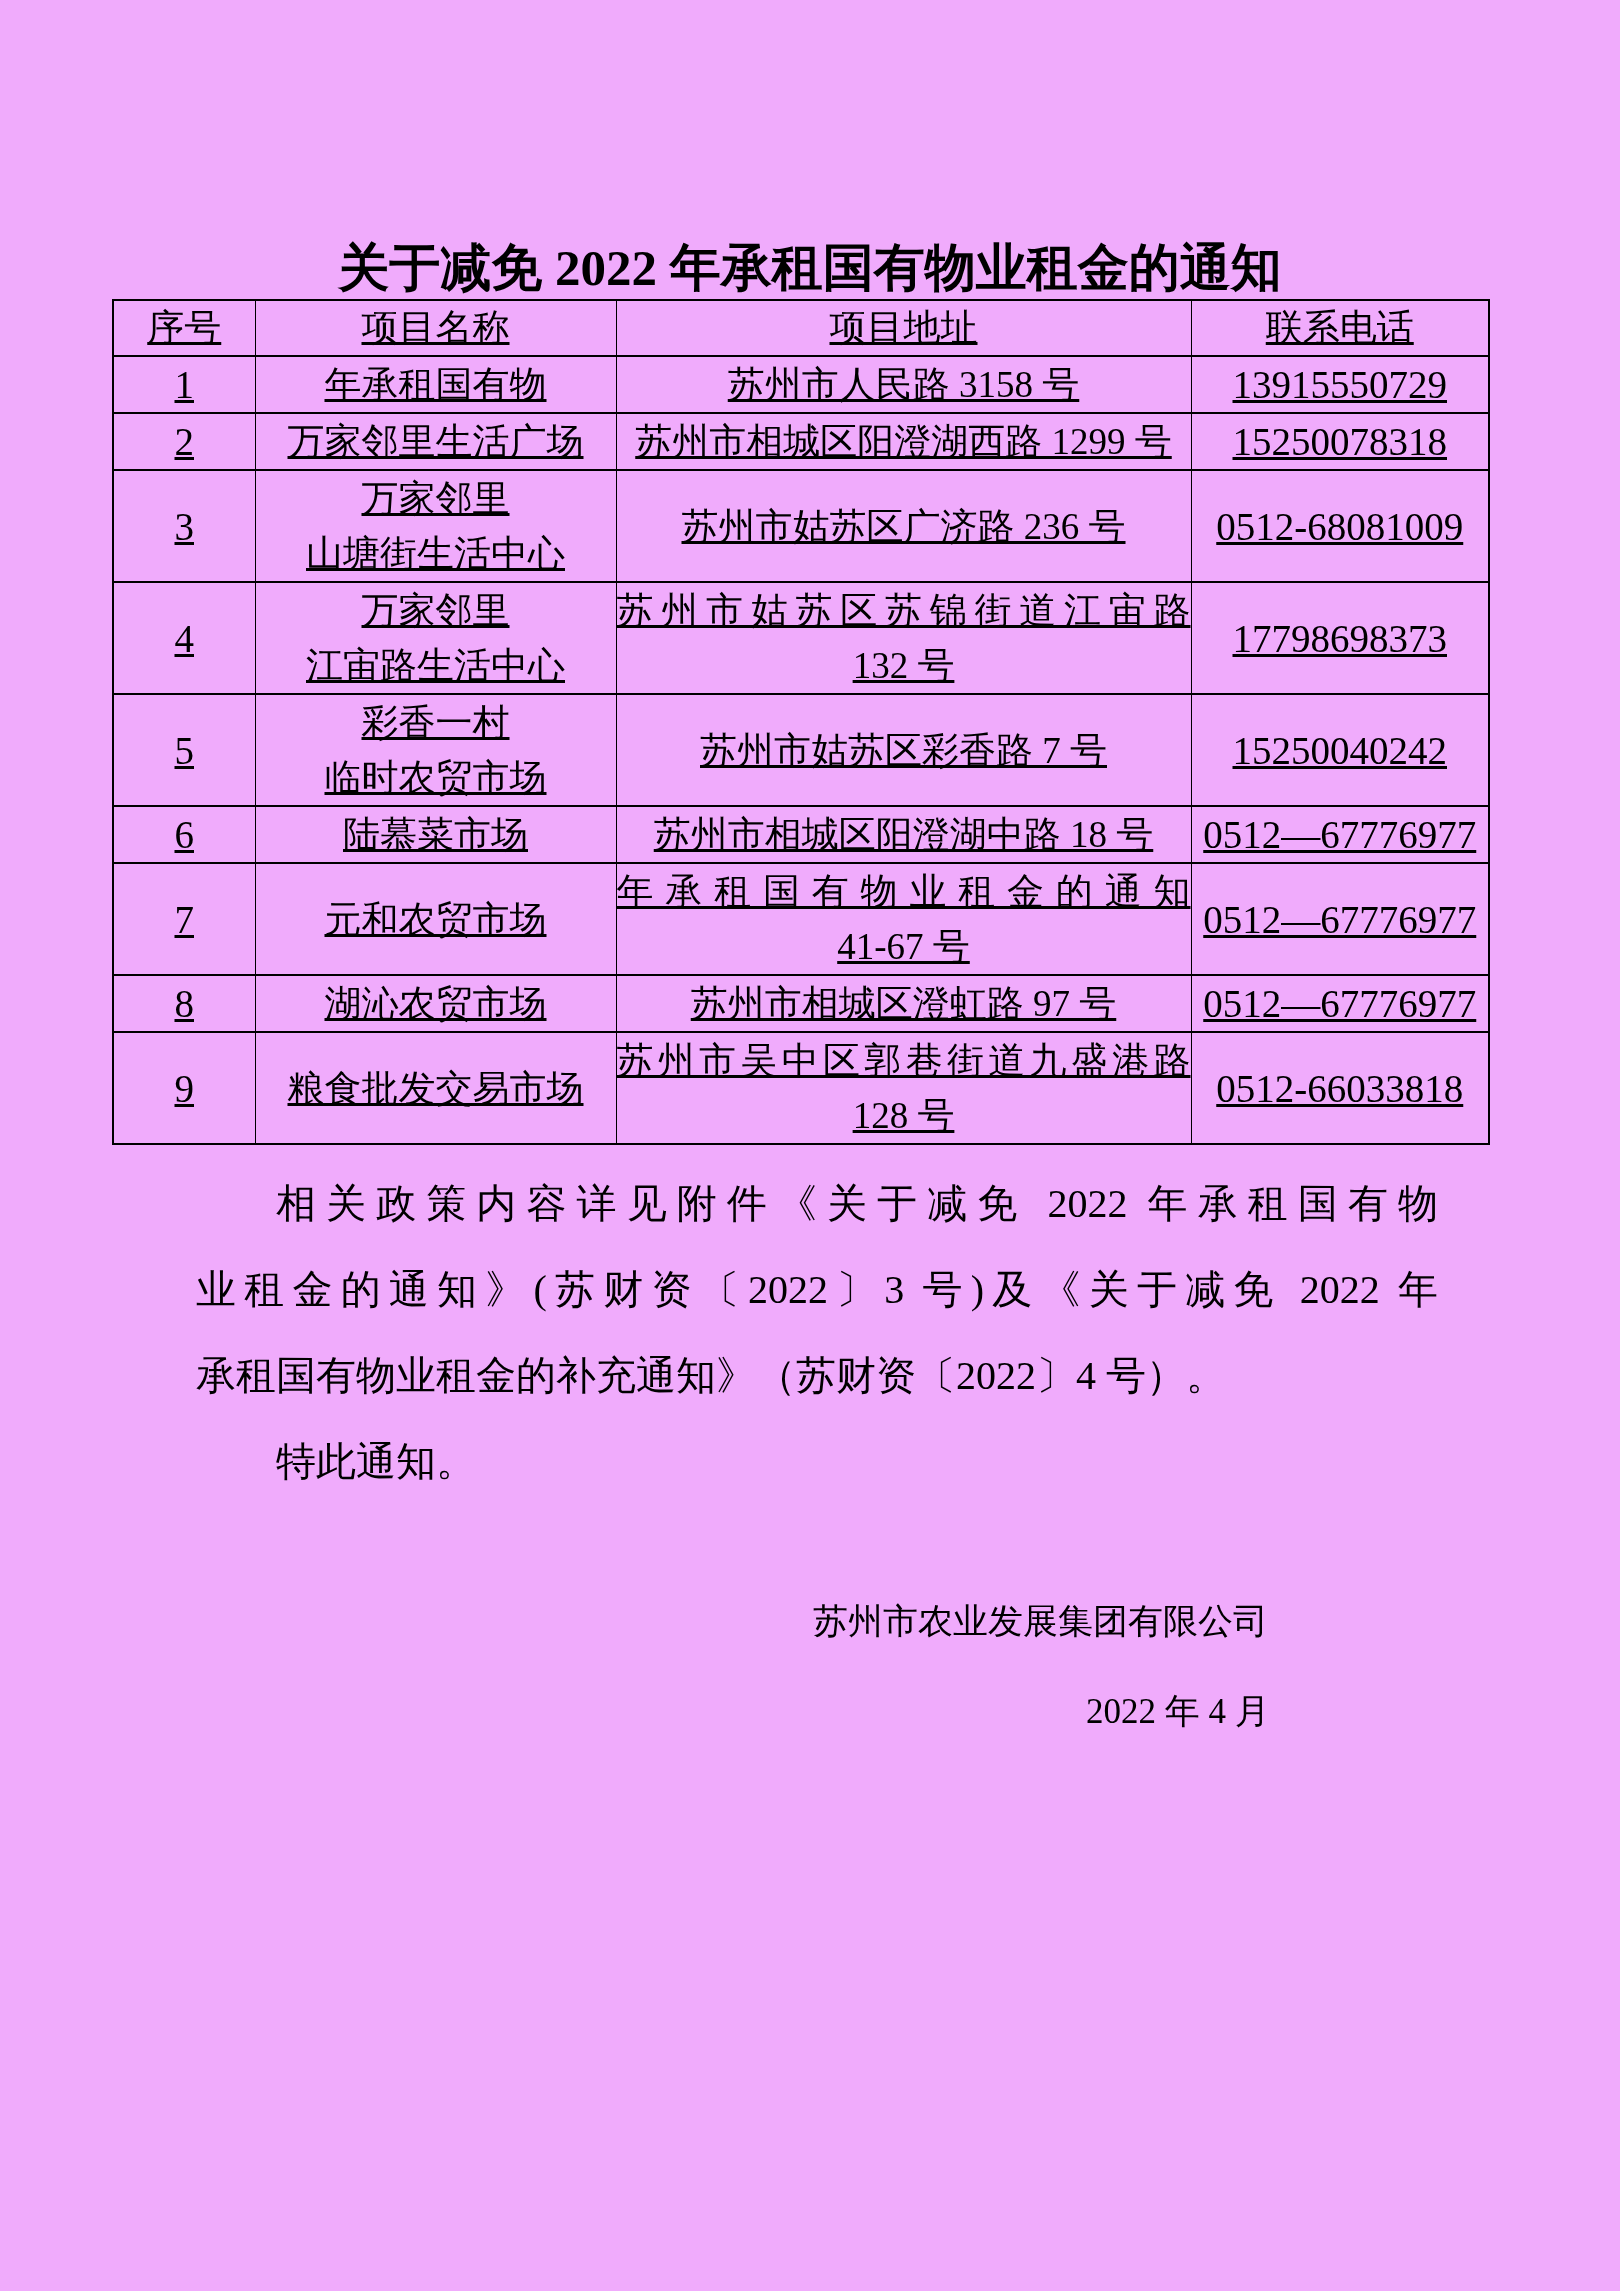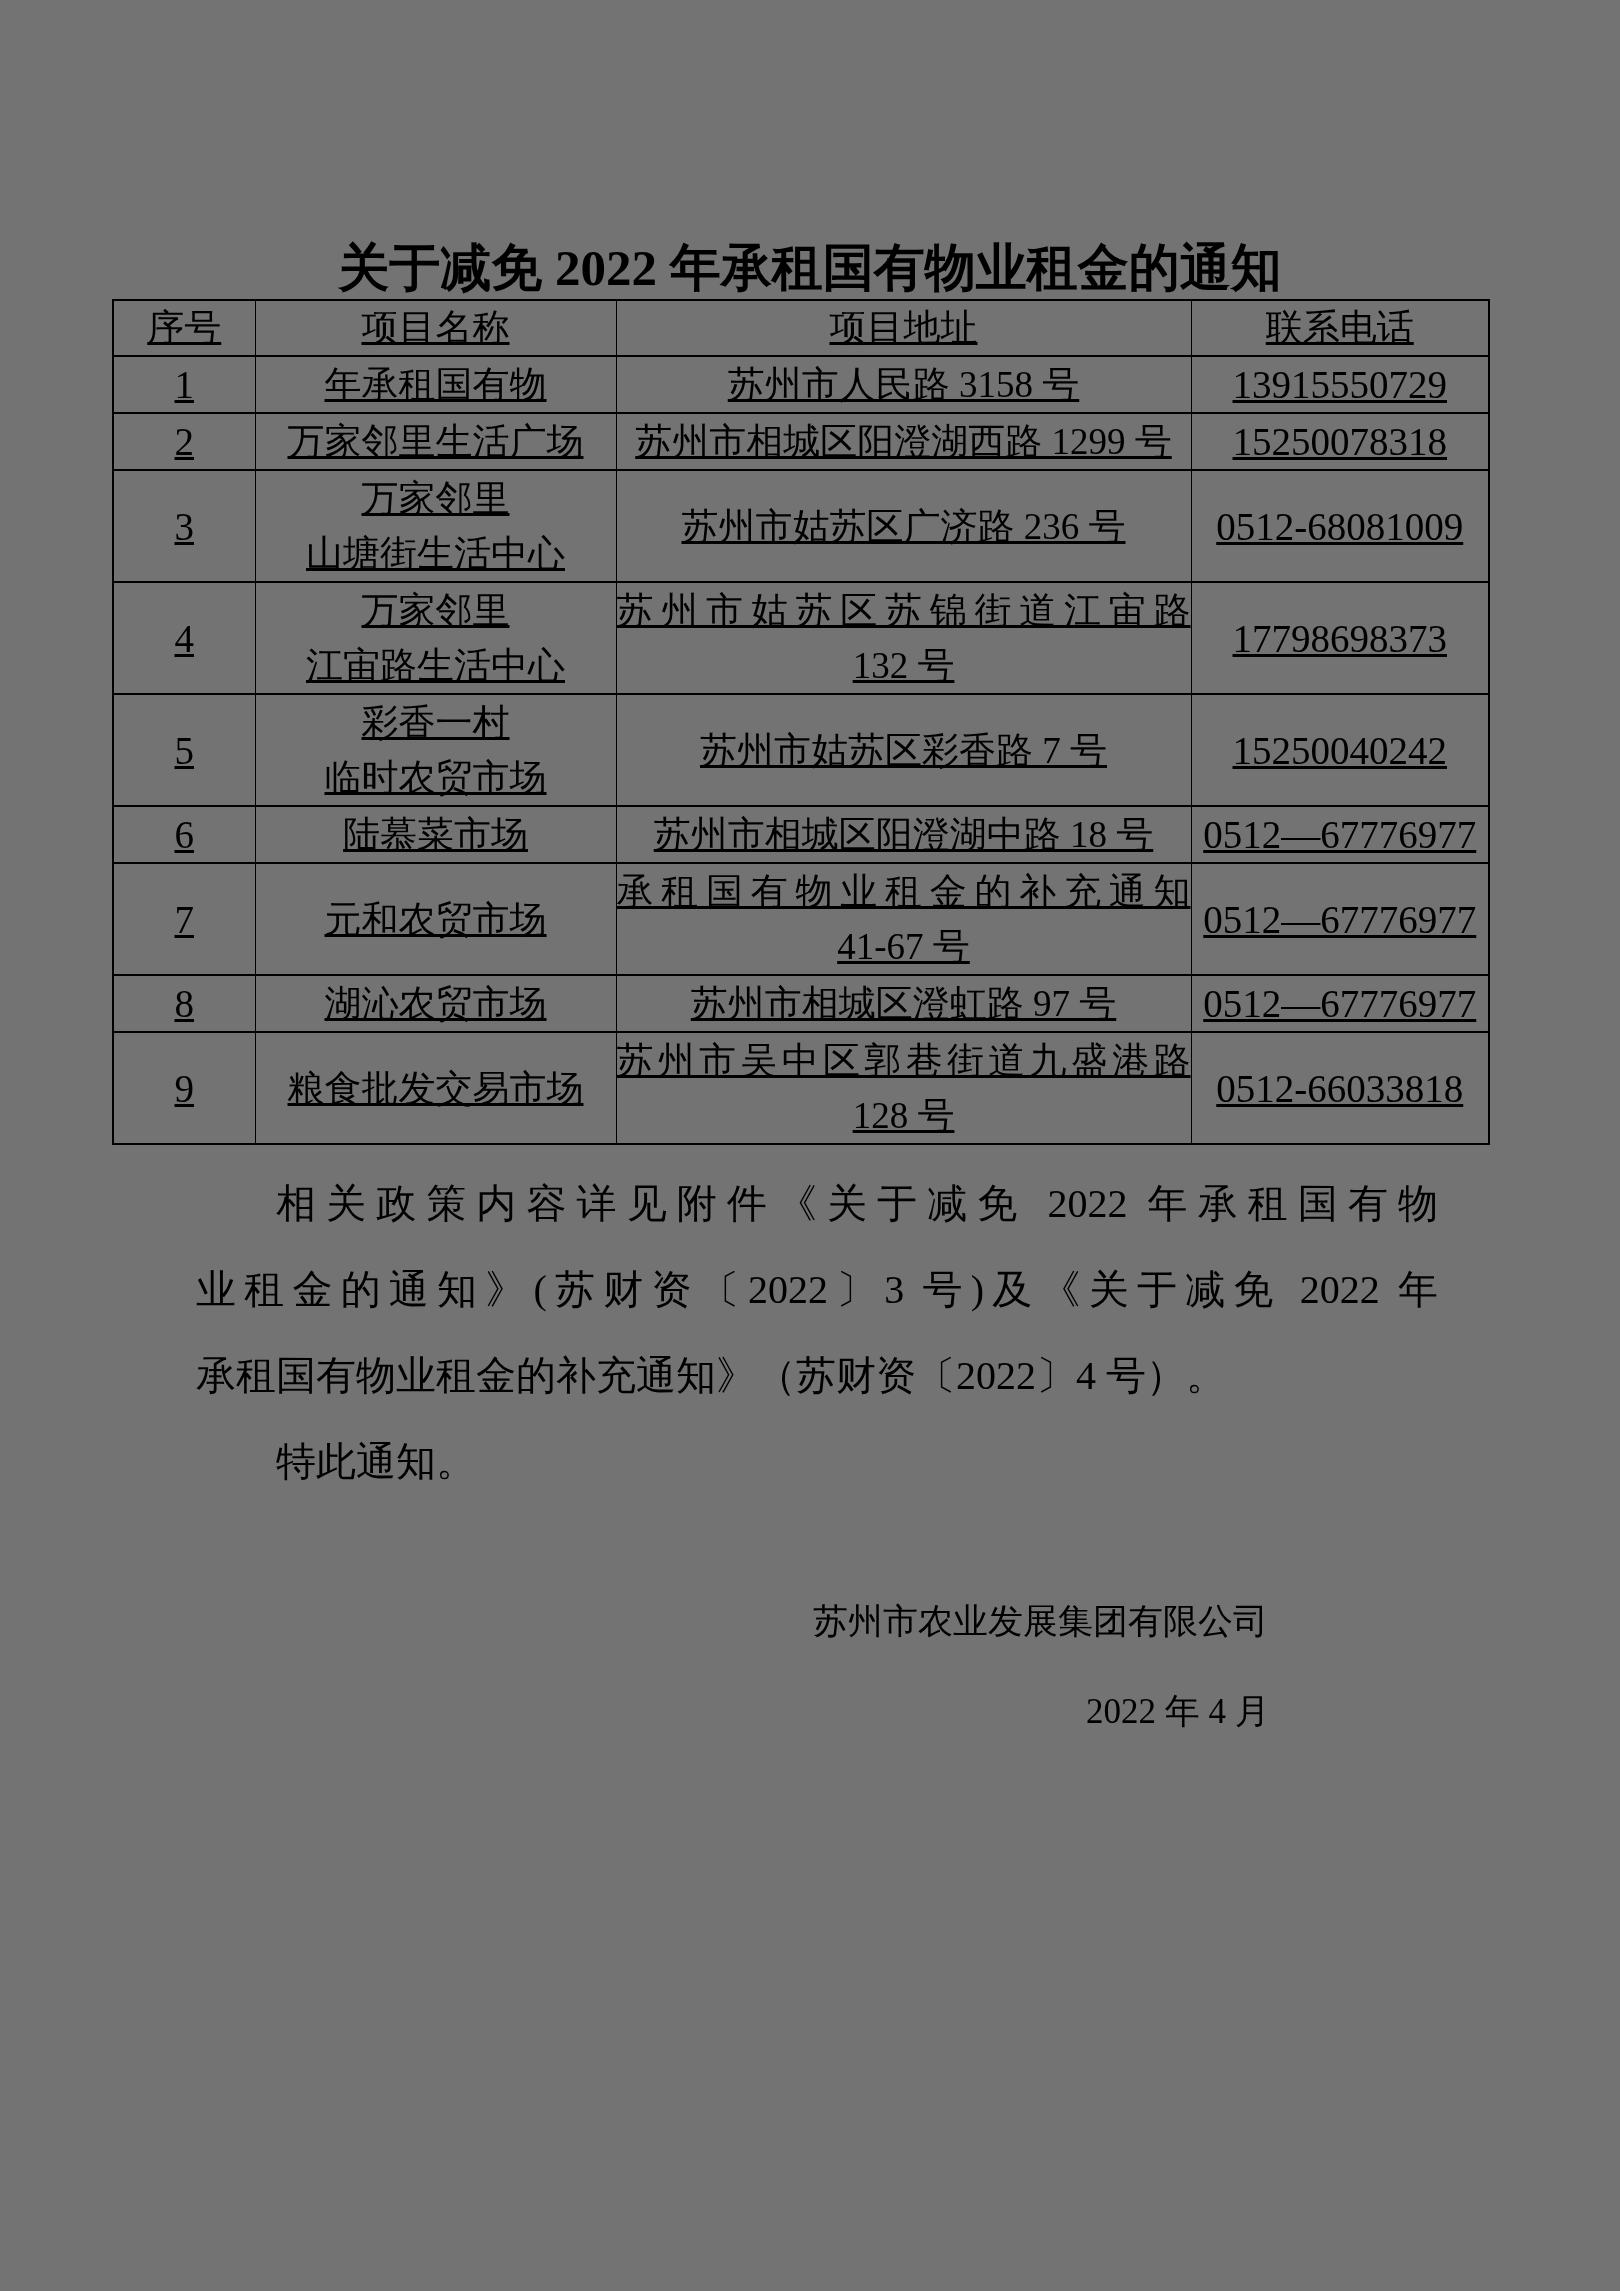--- a/index.html
+++ b/index.html
@@ -1,21 +1,21 @@
 <!DOCTYPE html>
 <html><head>
 <meta charset="utf-8">
 <style>
   html, body { margin: 0; padding: 0; background: #ffffff; }
   .page {
     position: relative;
     width: 1620px;
     height: 2292px;
     margin: 0 auto;
-    background: #737373;
+    background: #f0abfc;
     color: #000000;
     font-family: "Liberation Serif", "DejaVu Serif", serif;
     overflow: hidden;
   }
   .doc-title {
     margin-top: 238px;
     text-align: center;
     font-size: 51px;
     font-weight: bold;
     line-height: 61px;
@@ -155,21 +155,21 @@
             <div class="addr-line">苏州市相城区阳澄湖中路 18 号</div>
           </td>
           <td class="cell-phone">0512—67776977</td>
         </tr>
         <tr class="row-tall">
           <td class="cell-index">7</td>
           <td class="cell-name">
             <div class="name-line">元和农贸市场</div>
           </td>
           <td class="cell-address">
-            <div class="addr-line stretch">承租国有物业租金的补充通知</div>
+            <div class="addr-line stretch">年承租国有物业租金的通知</div>
             <div class="addr-line">41-67 号</div>
           </td>
           <td class="cell-phone">0512—67776977</td>
         </tr>
         <tr class="row-single">
           <td class="cell-index">8</td>
           <td class="cell-name">
             <div class="name-line">湖沁农贸市场</div>
           </td>
           <td class="cell-address">

